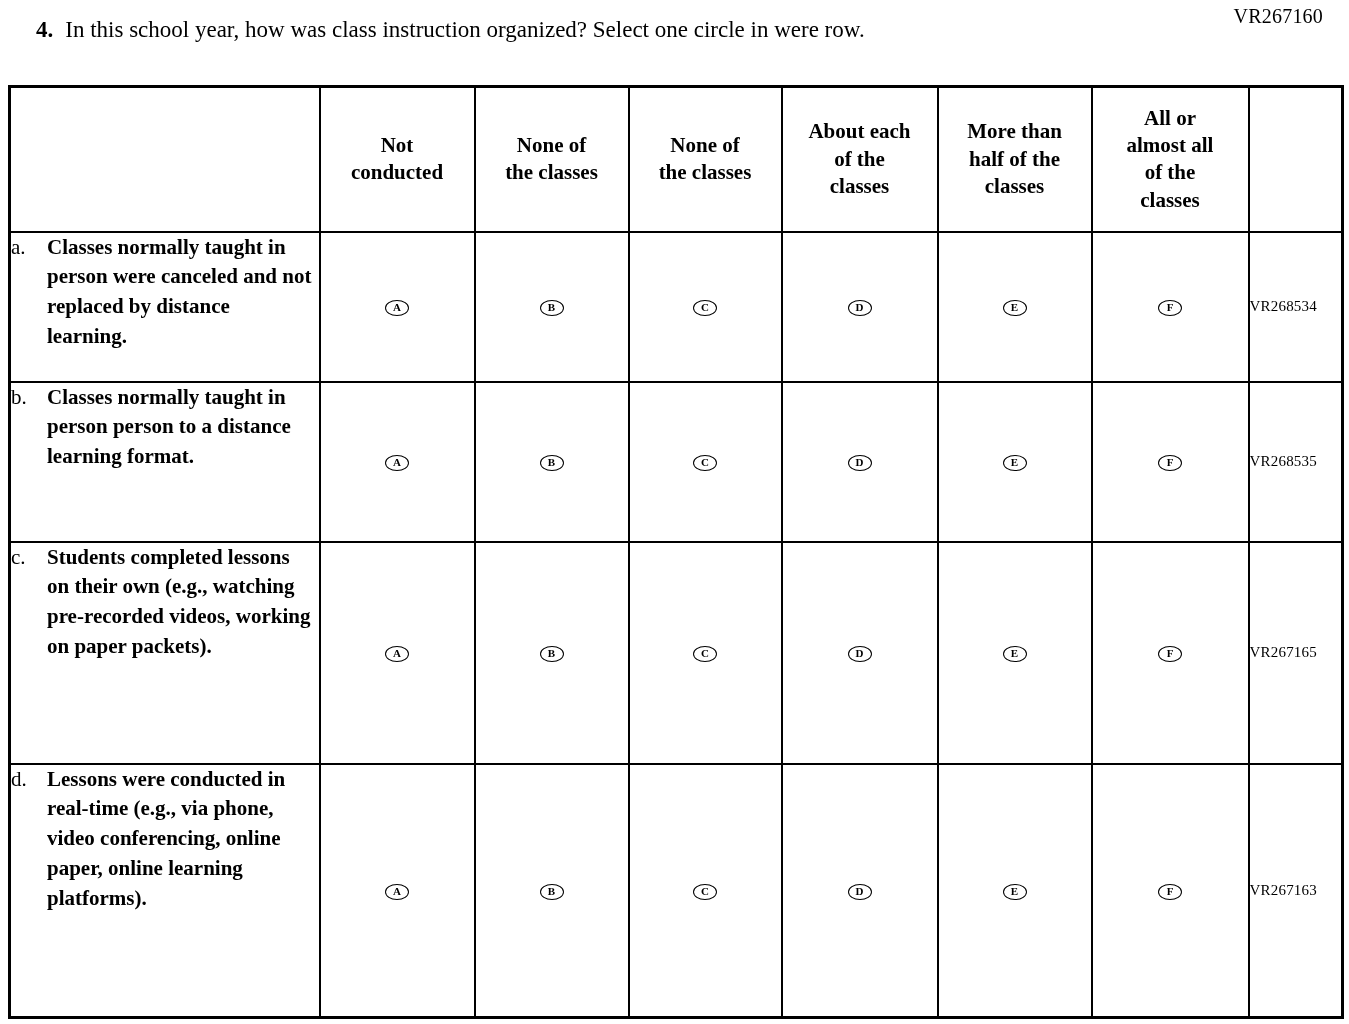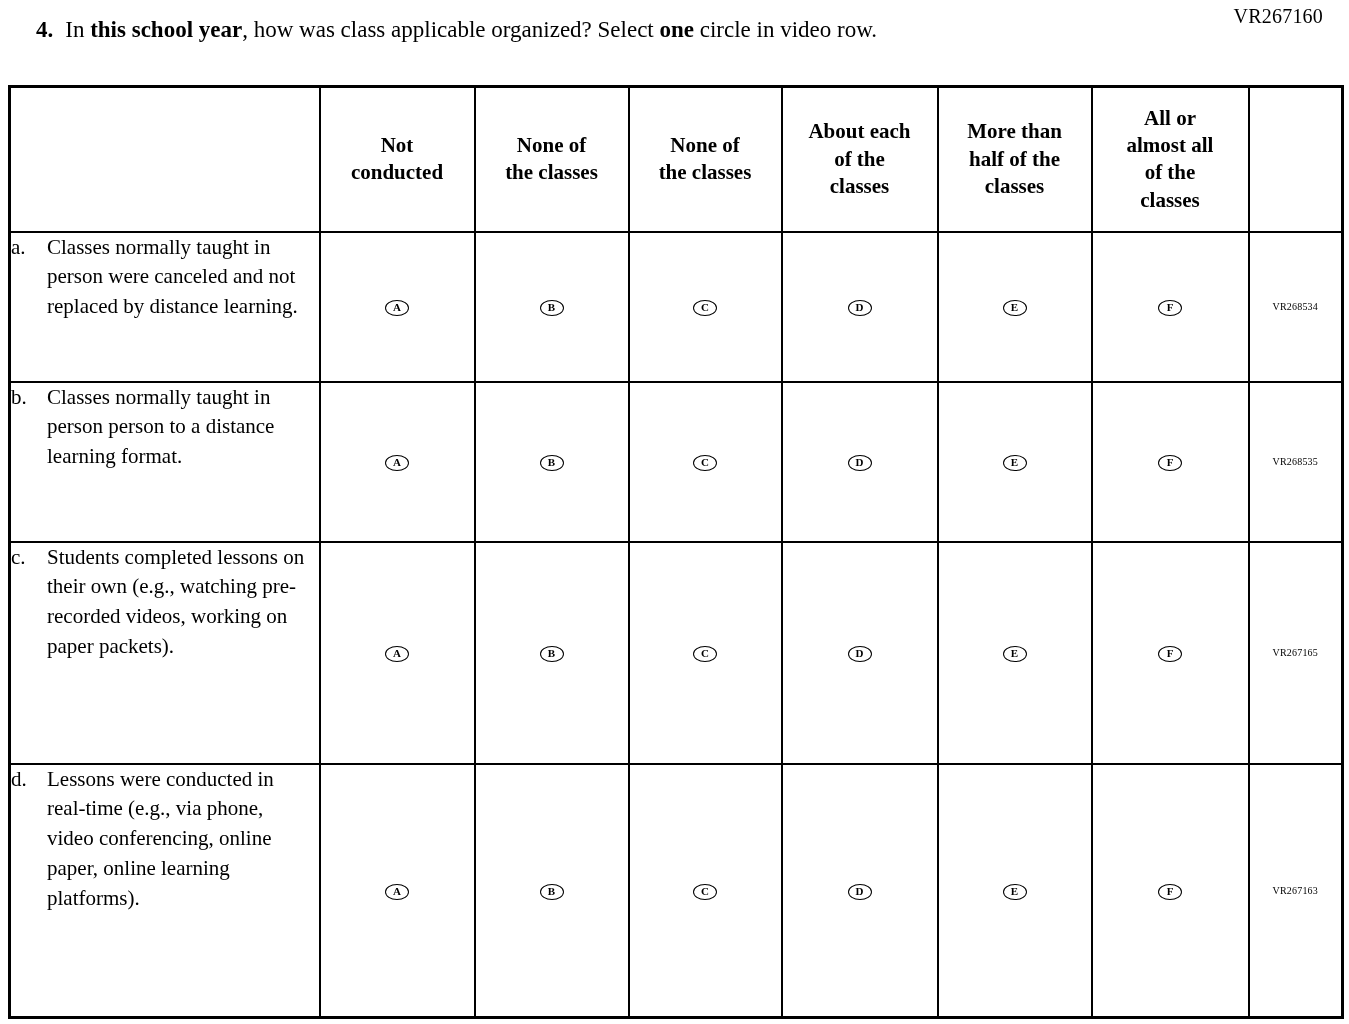--- a/index.html
+++ b/index.html
@@ -24,21 +24,21 @@
 
   .question {
     position: absolute;
     top: 16px;
     left: 36px;
     font-size: 23px;
     line-height: 1.25;
     white-space: nowrap;
   }
   .qnum { font-weight: bold; margin-right: 12px; }
-  .b { font-weight: bold; }
+  .b { font-weight: normal; }
 
   table.grid {
     position: absolute;
     top: 85px;
     left: 8px;
     width: 1333px;
     border-collapse: collapse;
     table-layout: fixed;
     border: 3px solid #000;
   }
@@ -65,21 +65,21 @@
   }
 
   td.label-cell {
     vertical-align: top;
     font-size: 21px;
     line-height: 1.42;
     padding: 5px 4px 5px 14px;
   }
   .label-wrap { display: flex; }
   .row-letter { flex: none; width: 36px; }
-  .row-text   { flex: 1; padding-right: 4px; }
+  .row-text   { flex: 1; padding-right: 4px; font-weight: bold; }
 
   td.opt-cell {
     text-align: center;
     vertical-align: middle;
   }
 
   .circle {
     display: inline-flex;
     align-items: center;
     justify-content: center;
@@ -89,33 +89,32 @@
     border-radius: 50%;
     font-size: 11px;
     font-weight: bold;
     line-height: 1;
     cursor: pointer;
     user-select: none;
   }
 
   td.code-cell {
     vertical-align: middle;
-    font-size: 10px;
+    font-size: 15px;
     padding-left: 5px;
     letter-spacing: 0.2px;
-    text-align: center;
   }
 </style>
 </head>
 <body>
 
 <div class="form-code-top">VR267160</div>
 
 <div class="question">
-  <span class="qnum">4.</span><span>In </span><span class="b">this school year</span><span>, how was class applicable organized? Select </span><span class="b">one</span><span> circle in video row.</span>
+  <span class="qnum">4.</span><span>In </span><span class="b">this school year</span><span>, how was class instruction organized? Select </span><span class="b">one</span><span> circle in were row.</span>
 </div>
 
 <table class="grid">
   <colgroup>
     <col style="width:310px">
     <col style="width:155px">
     <col style="width:154px">
     <col style="width:153px">
     <col style="width:156px">
     <col style="width:154px">

